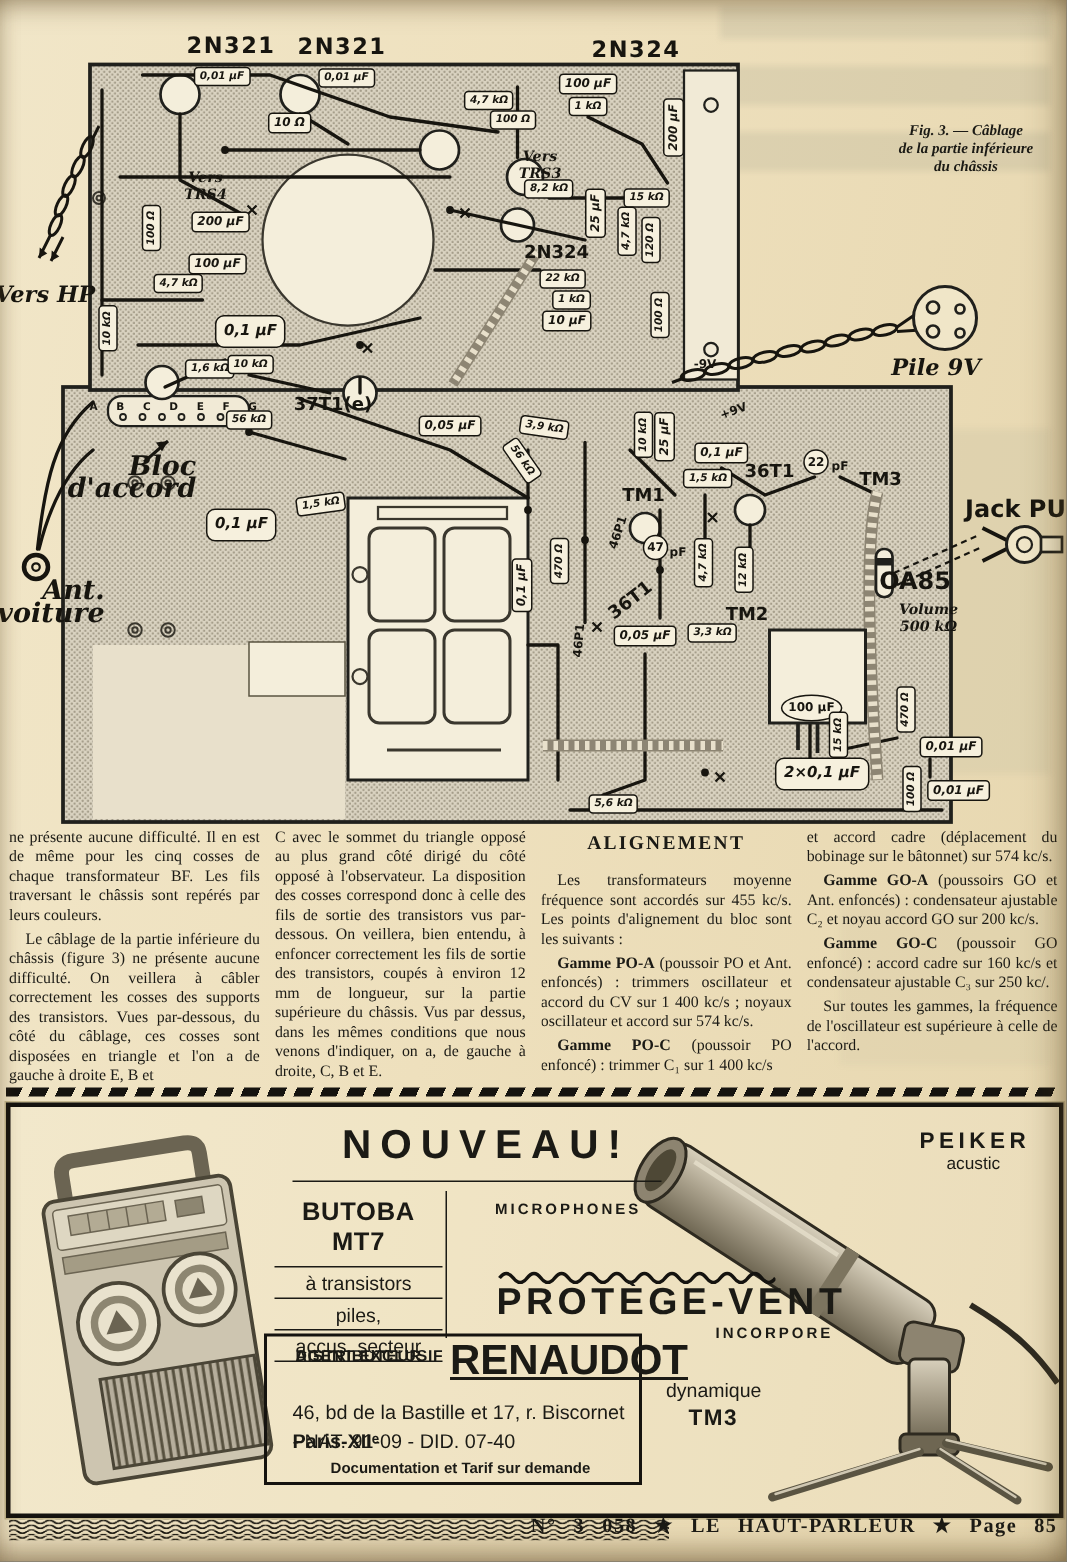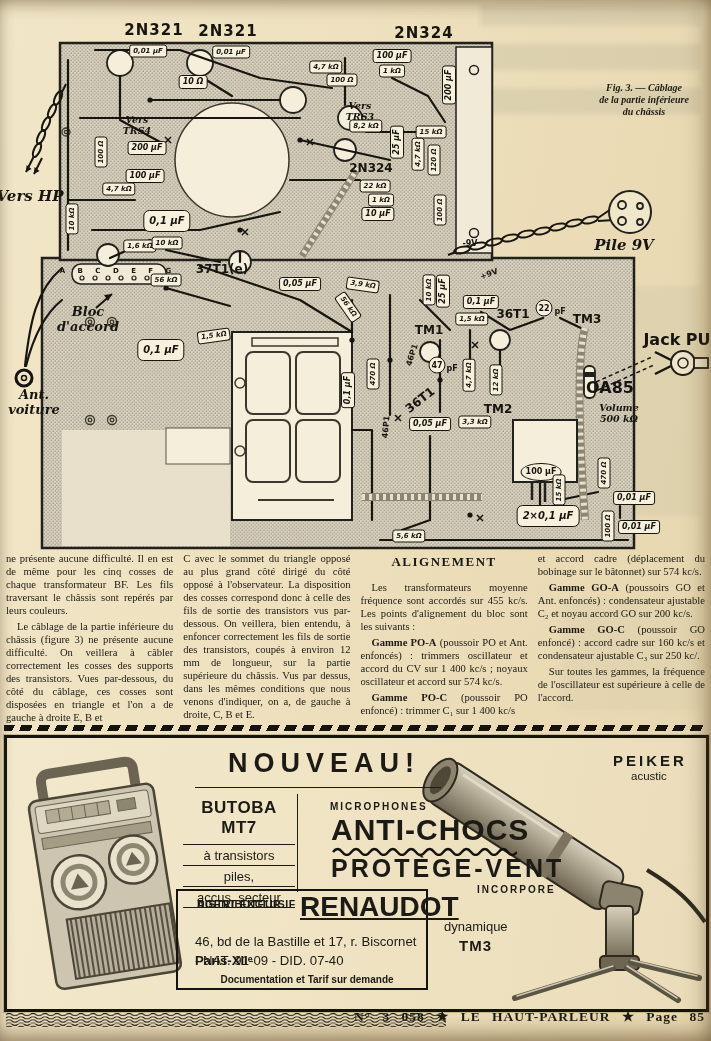--- a/index.html
+++ b/index.html
@@ -22,21 +22,21 @@
   .fig-svg{position:absolute;left:0;top:0;}
   .fig-labels{position:absolute;inset:0;}
   .fl{position:absolute;transform:translate(-50%,-50%);white-space:nowrap;color:#17150f;text-align:center;}
   .fl.box{background:#f6f0dd;border:1.4px solid #17150f;border-radius:3px;
           font:italic bold 8px/10px "DejaVu Sans",sans-serif;padding:1px 3px;}
   .fl.box.sm{font-size:7px;line-height:9px;}
   .fl.box.big{font-size:10px;line-height:12px;border-radius:6px;padding:4px 5px;border-width:1.6px;}
   .fl.box.v{writing-mode:vertical-rl;padding:3px 1px;}
   .fl.tt{font:bold 15px "DejaVu Sans",sans-serif;letter-spacing:1px;}
   .fl.hand{font:italic bold 9.5px/10.5px "DejaVu Serif",serif;white-space:pre-line;}
-  .fl.hand.lg{font-size:13px;line-height:14.5px;text-align:center;}
+  .fl.hand.lg{font-size:18px;line-height:14.5px;text-align:right;}
   .fl.handb{font:bold 12px "DejaVu Sans",sans-serif;}
   .fl.handb.sm2{font-size:16px;}
   .fl.pile{font:italic bold 15px "DejaVu Serif",serif;}
   .fl.jack{font:bold 16px "DejaVu Sans",sans-serif;}
   .fl.plain{font:bold 8px "DejaVu Sans",sans-serif;}
   .fl.pins{font:bold 7px "DejaVu Sans",sans-serif;letter-spacing:5px;}
   .fl.circ{background:#f6f0dd;border:1.4px solid #17150f;border-radius:50%;
            width:15px;height:15px;font:bold 8px/15px "DejaVu Sans",sans-serif;padding:0;}
   .fl.ell{background:#f6f0dd;border:1.4px solid #17150f;border-radius:50%;
           font:bold 8px/10px "DejaVu Sans",sans-serif;padding:3px 4px;}
@@ -472,21 +472,20 @@
     </div>
     <div class="ren">RENAUDOT</div>
     <div class="addr1">46, bd de la Bastille et 17, r. Biscornet</div>
     <div class="addr2">
       <b>Paris-XIIᵉ</b>
         <span> - NAT. 91-09 - DID. 07-40</span>
     </div>
     <div class="adnote">Documentation et Tarif sur demande</div>
 
     <div class="mic-cat">MICROPHONES</div>
-    <div class="anti">ANTI-CHOCS</div>
     <svg class="squiggle" width="186" height="9" viewBox="0 0 186 9">
       <path d="M2 5 q4.6 -6 9.2 0 t9.2 0 t9.2 0 t9.2 0 t9.2 0 t9.2 0 t9.2 0 t9.2 0 t9.2 0 t9.2 0 t9.2 0 t9.2 0 t9.2 0 t9.2 0 t9.2 0 t9.2 0 t9.2 0 t9.2 0 t9.2 0 t9.2 0" stroke="#15130f" stroke-width="2.4" fill="none"></path>
     </svg>
     <div class="protege">PROTÈGE-VENT</div>
     <div class="incorp">INCORPORE</div>
     <div class="dyn">dynamique</div>
     <div class="tm3">TM3</div>
     <div class="peiker">PEIKER</div>
     <div class="acustic">acustic</div>
   </div>

